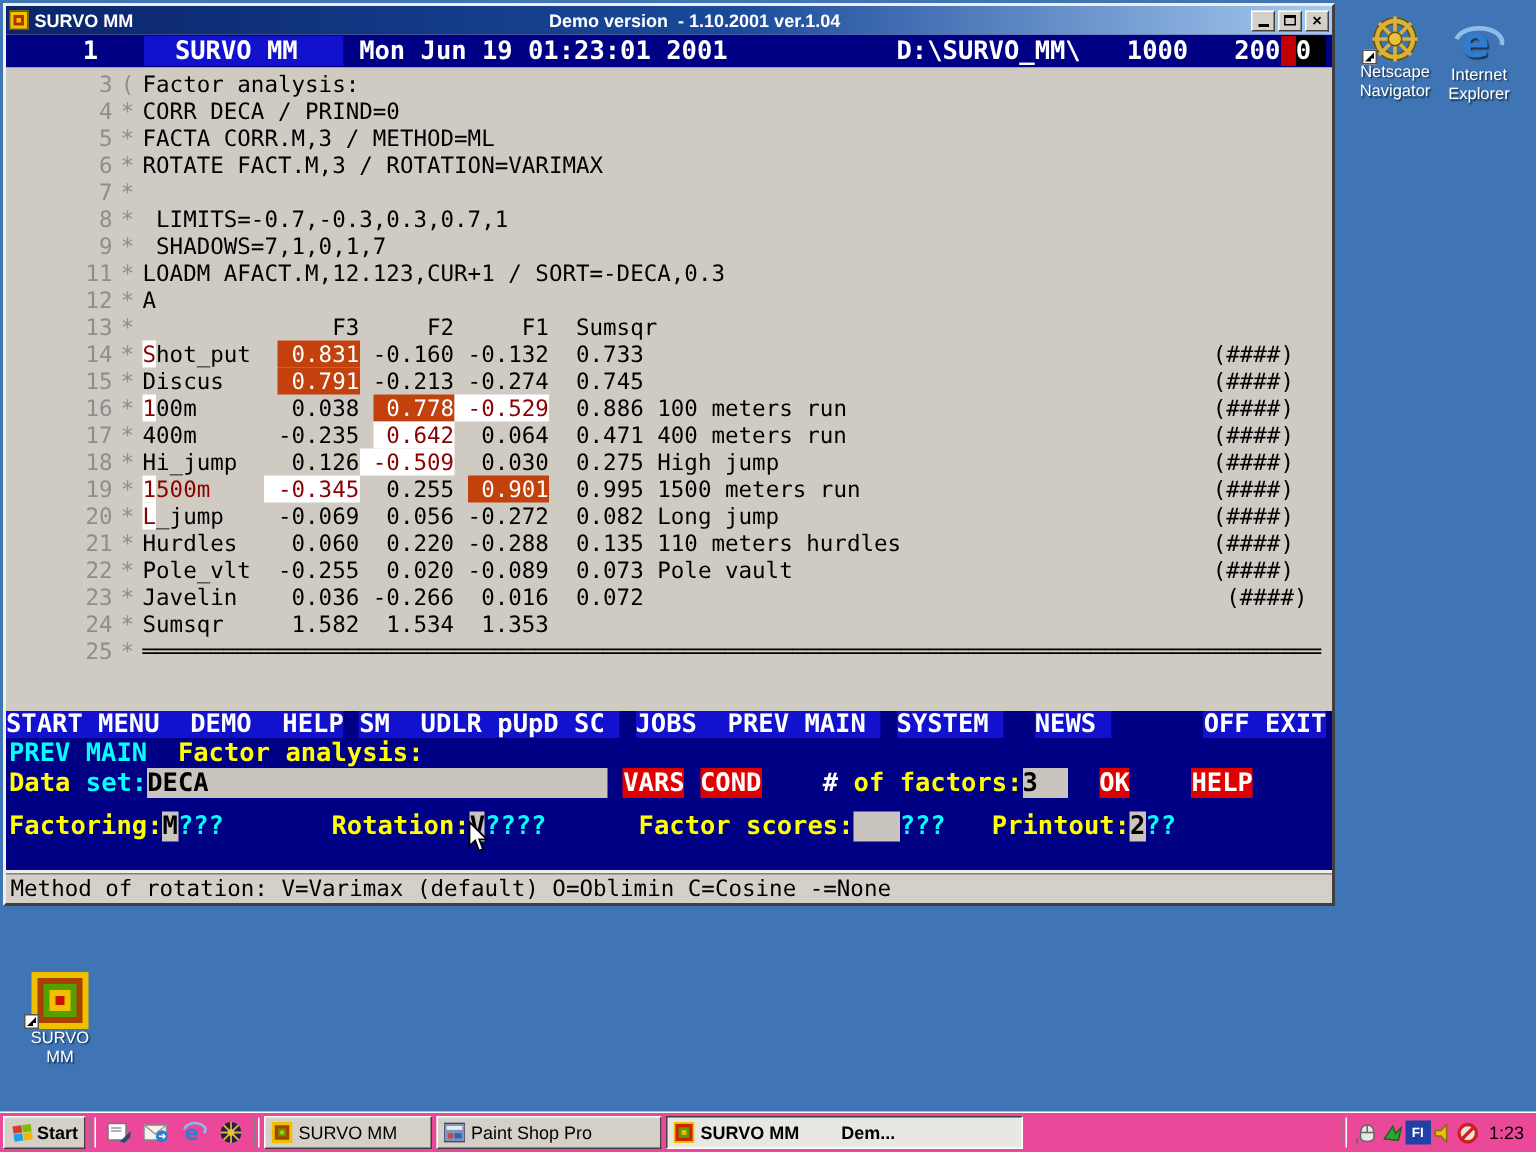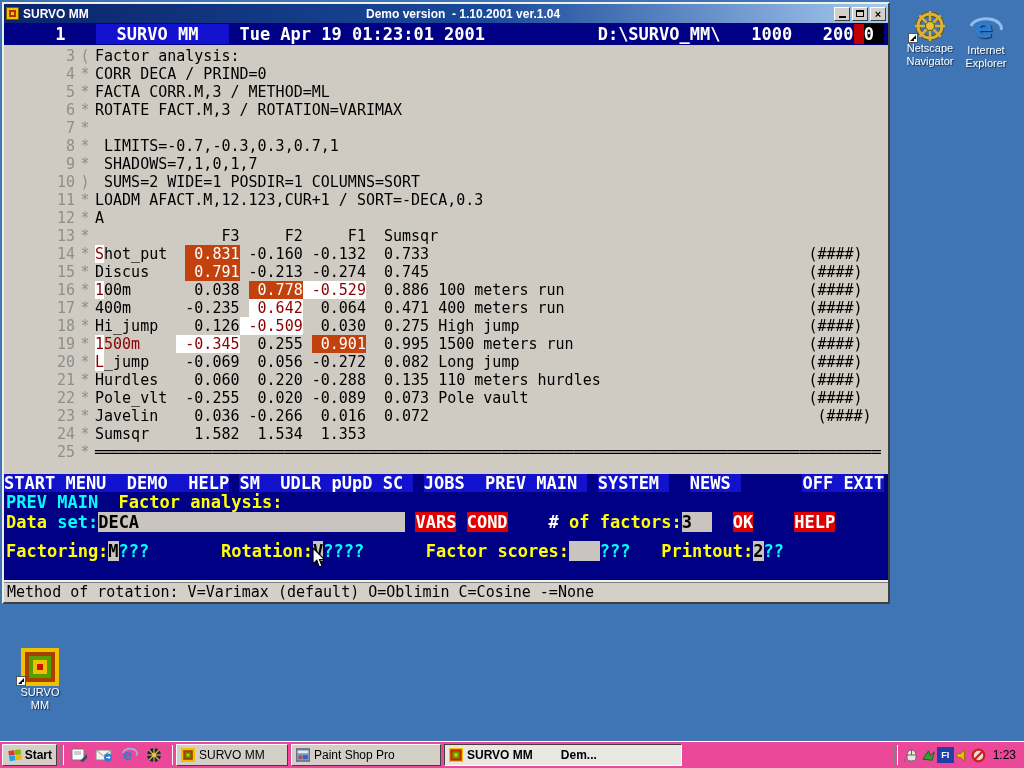--- a/index.html
+++ b/index.html
@@ -111,31 +111,30 @@
       <span class="wbtn">
           <span class="gmin"></span>
         </span>
       <span class="wbtn">
           <span class="gmax"></span>
         </span>
       <span class="wbtn">×</span>
     </span>
   </div>
 
-  <div class="hdr-row"><span class="s-w">     1   </span><span class="s-hl">  SURVO MM   </span><span class="s-w"> Tue Apr 19 01:23:01 2001</span><span class="s-w">           </span><span class="s-w">D:\SURVO_MM\</span><span class="s-w">   1000   200</span><span class="s-redblk"> </span><span class="s-blkblk">0 </span></div>
+  <div class="hdr-row"><span class="s-w">     1   </span><span class="s-hl">  SURVO MM   </span><span class="s-w"> Mon Jun 19 01:23:01 2001</span><span class="s-w">           </span><span class="s-w">D:\SURVO_MM\</span><span class="s-w">   1000   200</span><span class="s-redblk"> </span><span class="s-blkblk">0 </span></div>
 
   <div class="editor" id="editor-lines">
       <div class="eline"><span class="lnum">3</span><span class="pfx">(</span><span class="etext"><span class="s-n">Factor analysis:</span></span></div>
       <div class="eline"><span class="lnum">4</span><span class="pfx">*</span><span class="etext"><span class="s-n">CORR DECA / PRIND=0</span></span></div>
       <div class="eline"><span class="lnum">5</span><span class="pfx">*</span><span class="etext"><span class="s-n">FACTA CORR.M,3 / METHOD=ML</span></span></div>
       <div class="eline"><span class="lnum">6</span><span class="pfx">*</span><span class="etext"><span class="s-n">ROTATE FACT.M,3 / ROTATION=VARIMAX</span></span></div>
       <div class="eline"><span class="lnum">7</span><span class="pfx">*</span></div>
       <div class="eline"><span class="lnum">8</span><span class="pfx">*</span><span class="etext"><span class="s-n"> LIMITS=-0.7,-0.3,0.3,0.7,1</span></span></div>
       <div class="eline"><span class="lnum">9</span><span class="pfx">*</span><span class="etext"><span class="s-n"> SHADOWS=7,1,0,1,7</span></span></div>
-      <div class="eline"><span class="lnum">10</span><span class="pfx">)</span><span class="etext"><span class="s-n"> SUMS=2 WIDE=1 POSDIR=1 COLUMNS=SORT</span></span></div>
       <div class="eline"><span class="lnum">11</span><span class="pfx">*</span><span class="etext"><span class="s-n">LOADM AFACT.M,12.123,CUR+1 / SORT=-DECA,0.3</span></span></div>
       <div class="eline"><span class="lnum">12</span><span class="pfx">*</span><span class="etext"><span class="s-n">A</span></span></div>
       <div class="eline"><span class="lnum">13</span><span class="pfx">*</span><span class="etext"><span class="s-n">              F3     F2     F1  Sumsqr</span></span></div>
       <div class="eline"><span class="lnum">14</span><span class="pfx">*</span><span class="etext"><span class="s-rw">S</span><span class="s-n">hot_put  </span><span class="s-b"> 0.831</span><span class="s-n"> -0.160 -0.132  0.733</span><span class="s-n">                                          (####)</span></span></div>
       <div class="eline"><span class="lnum">15</span><span class="pfx">*</span><span class="etext"><span class="s-n">Discus    </span><span class="s-b"> 0.791</span><span class="s-n"> -0.213 -0.274  0.745</span><span class="s-n">                                          (####)</span></span></div>
       <div class="eline"><span class="lnum">16</span><span class="pfx">*</span><span class="etext"><span class="s-rw">1</span><span class="s-n">00m       0.038 </span><span class="s-b"> 0.778</span><span class="s-r"> -0.529</span><span class="s-n">  0.886 100 meters run</span><span class="s-n">                           (####)</span></span></div>
       <div class="eline"><span class="lnum">17</span><span class="pfx">*</span><span class="etext"><span class="s-n">400m      -0.235 </span><span class="s-r"> 0.642</span><span class="s-n">  0.064  0.471 400 meters run</span><span class="s-n">                           (####)</span></span></div>
       <div class="eline"><span class="lnum">18</span><span class="pfx">*</span><span class="etext"><span class="s-n">Hi_jump    0.126</span><span class="s-r"> -0.509</span><span class="s-n">  0.030  0.275 High jump</span><span class="s-n">                                (####)</span></span></div>
       <div class="eline"><span class="lnum">19</span><span class="pfx">*</span><span class="etext"><span class="s-rw">1</span><span class="s-rd">500m</span><span class="s-n">    </span><span class="s-r"> -0.345</span><span class="s-n">  0.255 </span><span class="s-b"> 0.901</span><span class="s-n">  0.995 1500 meters run</span><span class="s-n">                          (####)</span></span></div>
       <div class="eline"><span class="lnum">20</span><span class="pfx">*</span><span class="etext"><span class="s-rw">L</span><span class="s-n">_jump    -0.069  0.056 -0.272  0.082 Long jump</span><span class="s-n">                                (####)</span></span></div>

